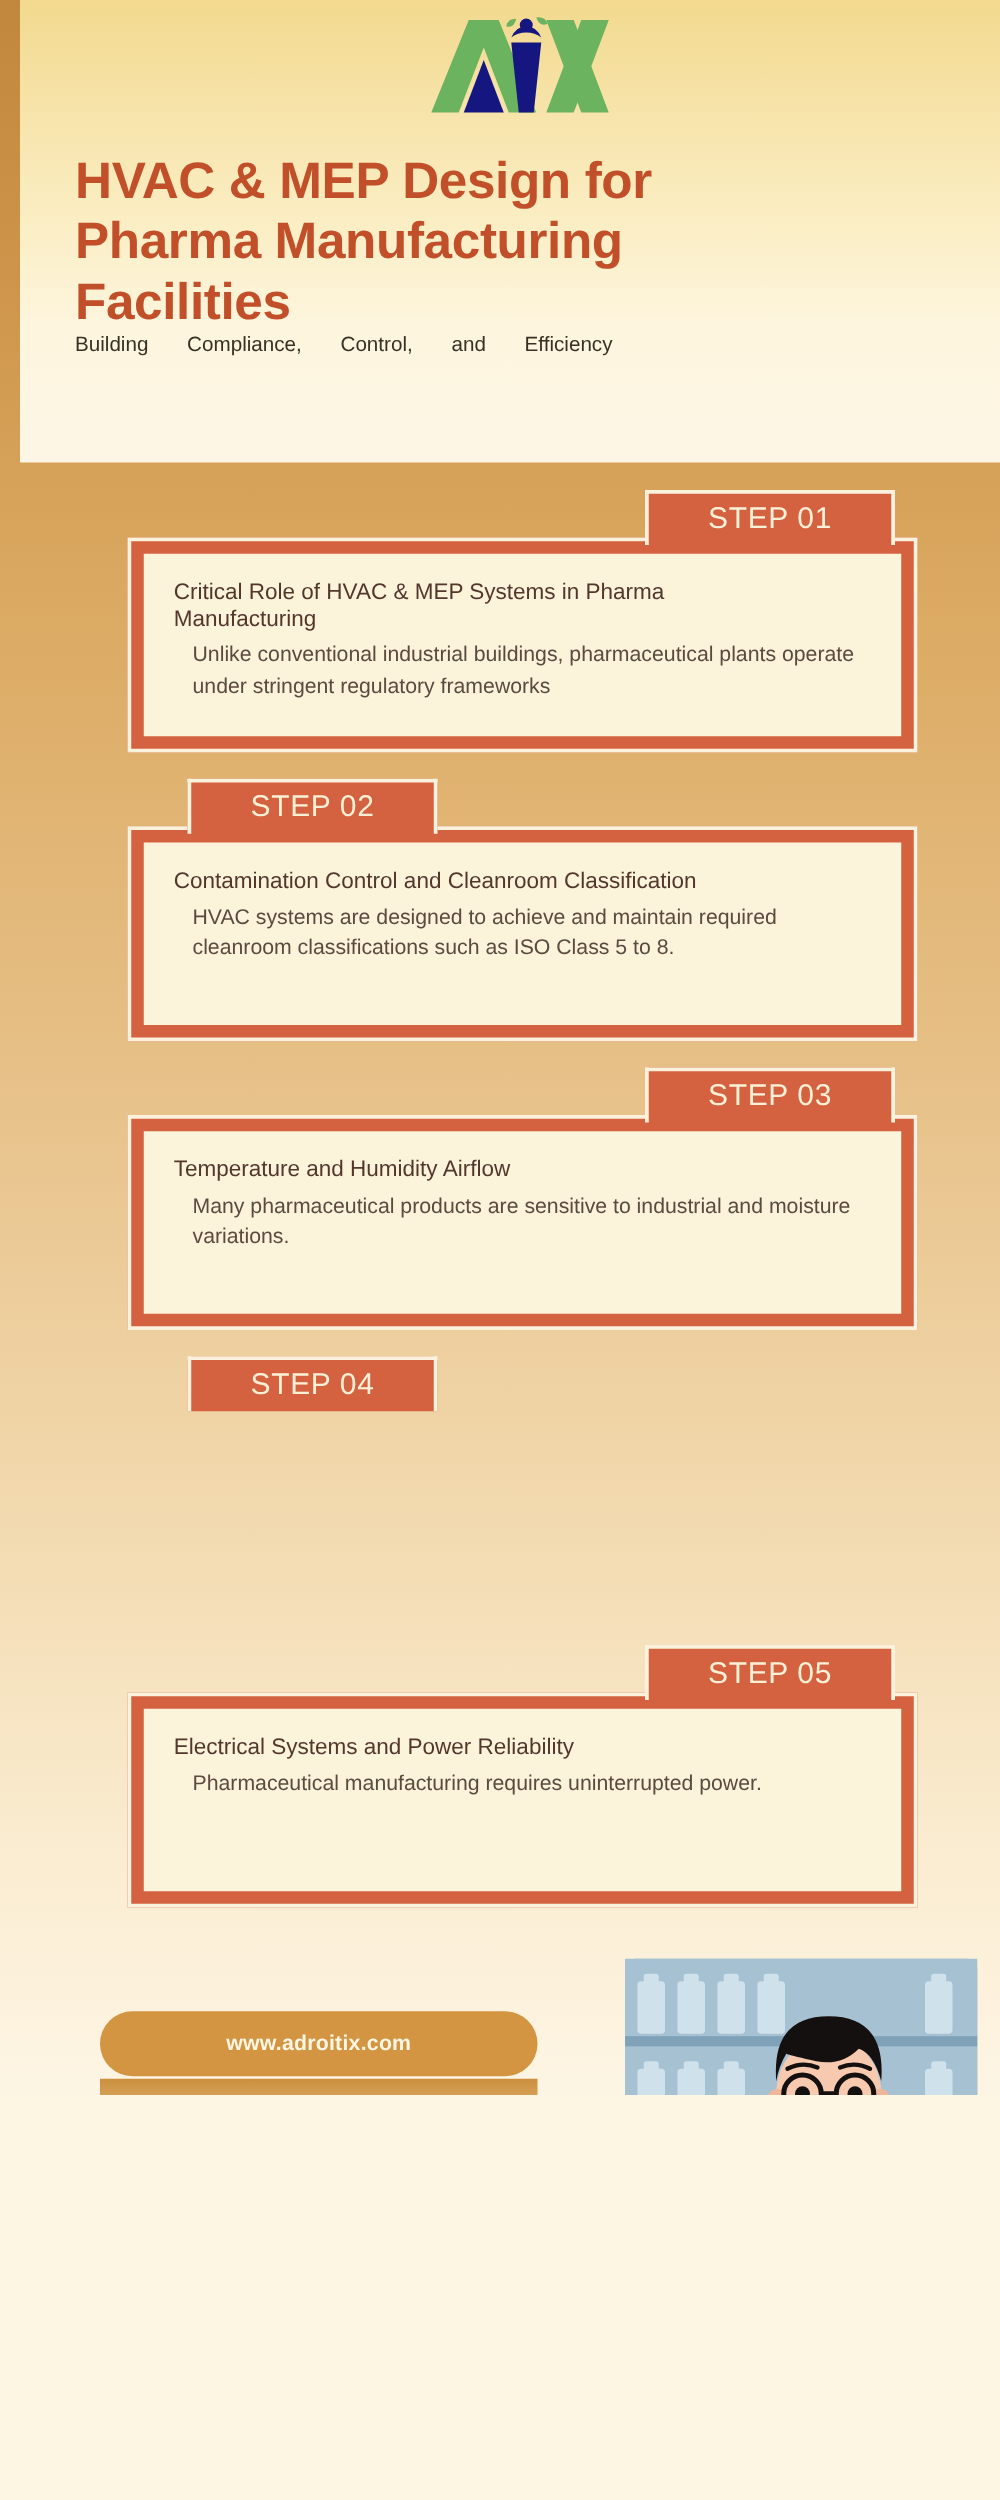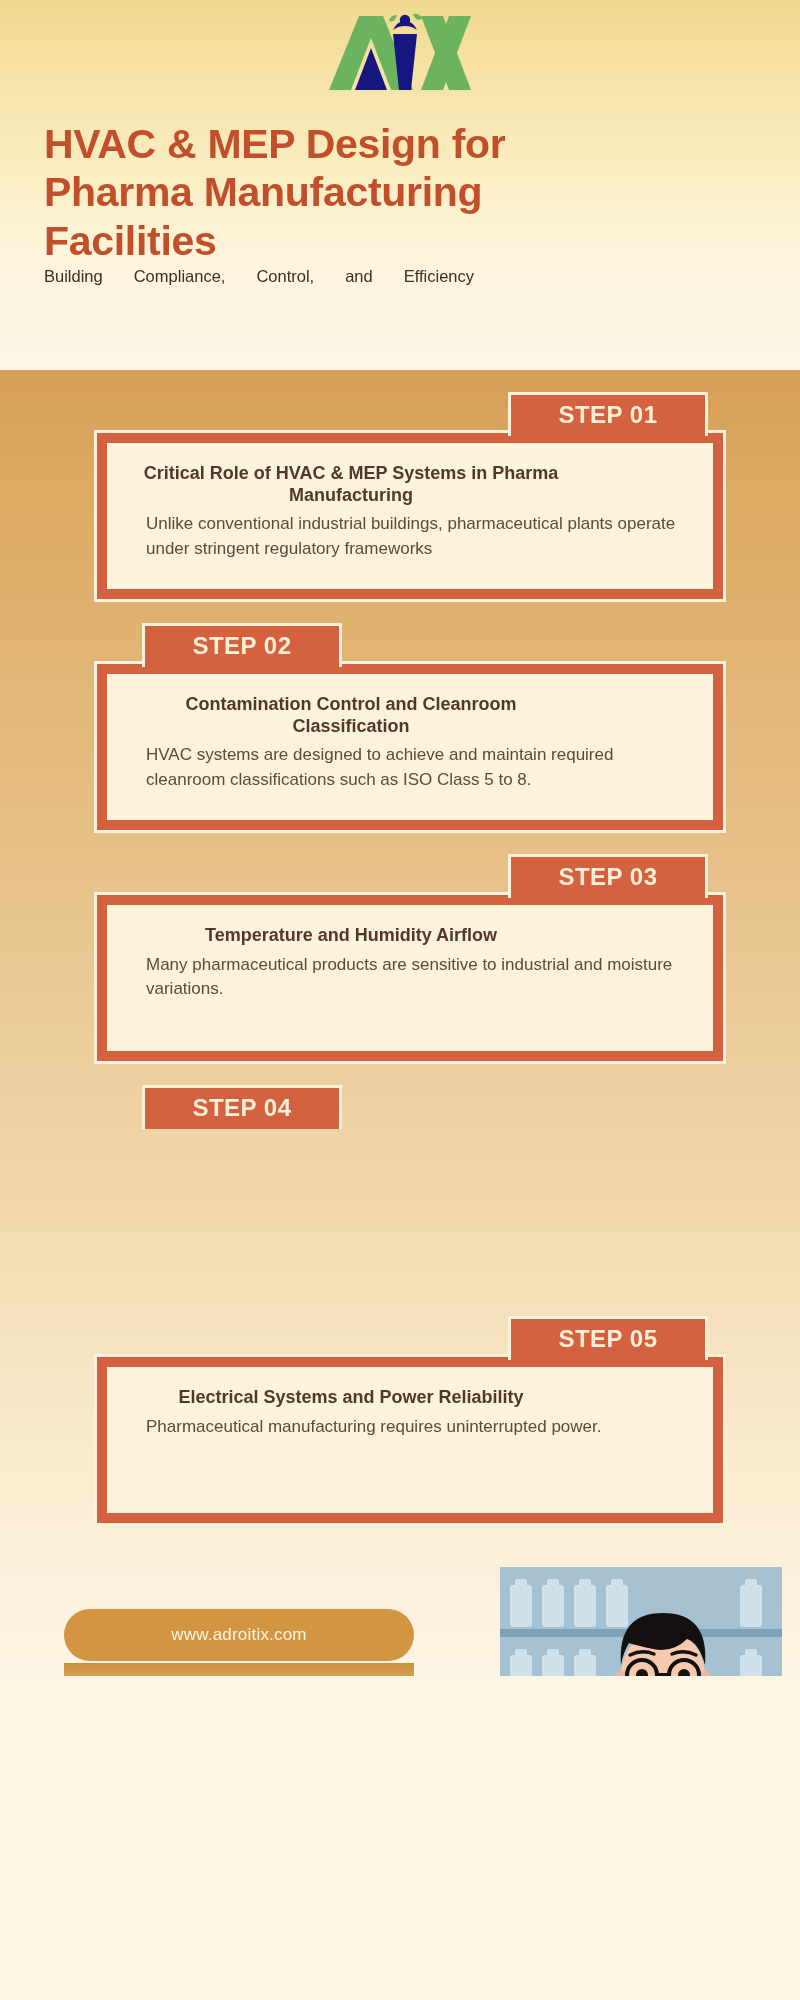--- a/index.html
+++ b/index.html
@@ -7,20 +7,21 @@
     width:800px; height:2000px;
     font-family:"Liberation Sans", sans-serif;
     background:#fdf6e3;
     overflow:hidden;
   }
   .page {
     position:relative;
     width:800px; height:1676px;
     background:linear-gradient(180deg,#c1873c 0%,#cd9349 12%,#dcab64 30%,#e7c189 52%,#f2d9ae 72%,#faecd0 88%,#fdf5e4 100%);
     overflow:hidden;
+    padding-left:16px;
   }
 
   
   .header {
     position:relative;
     width:800px; height:370px;
     background:linear-gradient(180deg,#f2d98e 0%,#f7e3a8 22%,#fbeec4 48%,#fdf5dd 70%,#fdf6e6 100%);
     padding:0 44px;
   }
   .logo-wrap {
@@ -63,21 +64,21 @@
     position:absolute;
     top:0;
     height:44px;
     min-width:200px;
     background:#d4613f;
     border:3px solid #fbf2dd;
     border-bottom:none;
     display:flex; align-items:center; justify-content:center;
     color:#fbf0d6;
     font-size:24px;
-    font-weight:bold;
+    font-weight:normal;
     letter-spacing:0.5px;
     z-index:3;
     padding:0 26px 2px 26px;
   }
   .badge.right { right:18px; }
   .badge.left  { left:68px; }
 
   .card {
     position:absolute;
     top:38px;
@@ -90,46 +91,45 @@
     z-index:2;
   }
   .card-inner {
     width:100%; height:100%;
     background:#fcf3db;
     padding:20px 24px 16px 24px;
     display:flex; flex-direction:column;
   }
   .card-title {
     font-size:18px;
-    font-weight:bold;
+    font-weight:normal;
     color:#54372c;
     line-height:1.2;
     margin-bottom:6px;
     max-width:440px;
-    text-align:center;
   }
   .card-body {
     font-size:17px;
     color:#5a4a3f;
     line-height:1.45;
     max-width:545px;
     margin-left:15px;
   }
 
   
   .footer { position:relative; height:300px; }
   .url-box {
     position:absolute;
     left:64px; top:62px;
     width:350px; height:52px;
     background:#d49542;
     display:flex; align-items:center; justify-content:center;
     color:#fdf6e3;
     font-size:17px;
-    font-weight:normal;
+    font-weight:bold;
     letter-spacing:0.2px;
     z-index:2;
     border-radius:26px;
   }
   .url-fade {
     position:absolute;
     left:64px; top:116px;
     width:350px; height:86px;
     background:linear-gradient(180deg,#c98a34 0%,#dfb476 40%,#f3dcad 75%,#fbeed0 100%);
     opacity:0.95;

